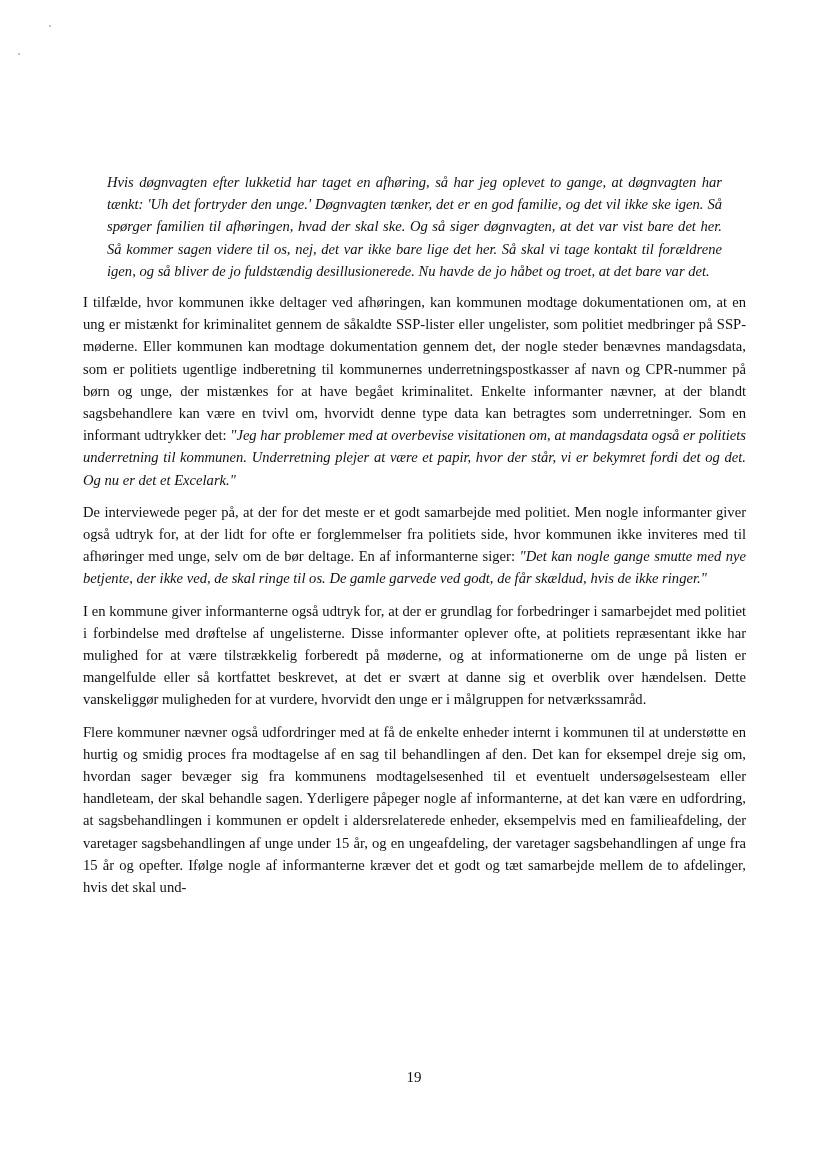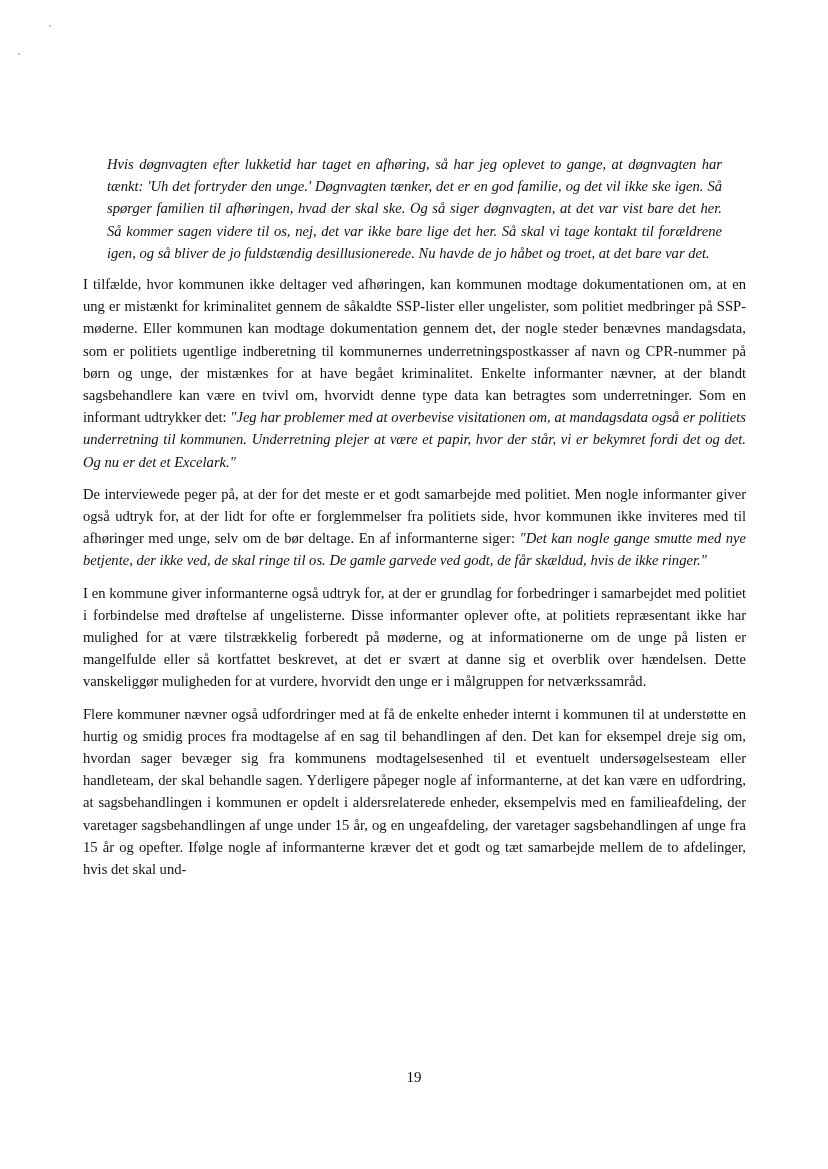--- a/index.html
+++ b/index.html
@@ -23,21 +23,21 @@
     }
     p {
       margin: 0;
       font-size: 14.6px;
       line-height: 22.2px;
       text-align: justify;
       hyphens: manual;
     }
     .para { margin-bottom: 10px; }
     .quote-block {
-      margin: 9px 0 9px 24px;
+      margin: 27px 0 9px 24px;
       width: 615px;
       font-style: italic;
     }
     em { font-style: italic; }
     .page-number {
       position: absolute;
       top: 1069px;
       left: 0;
       width: 828px;
       text-align: center;

